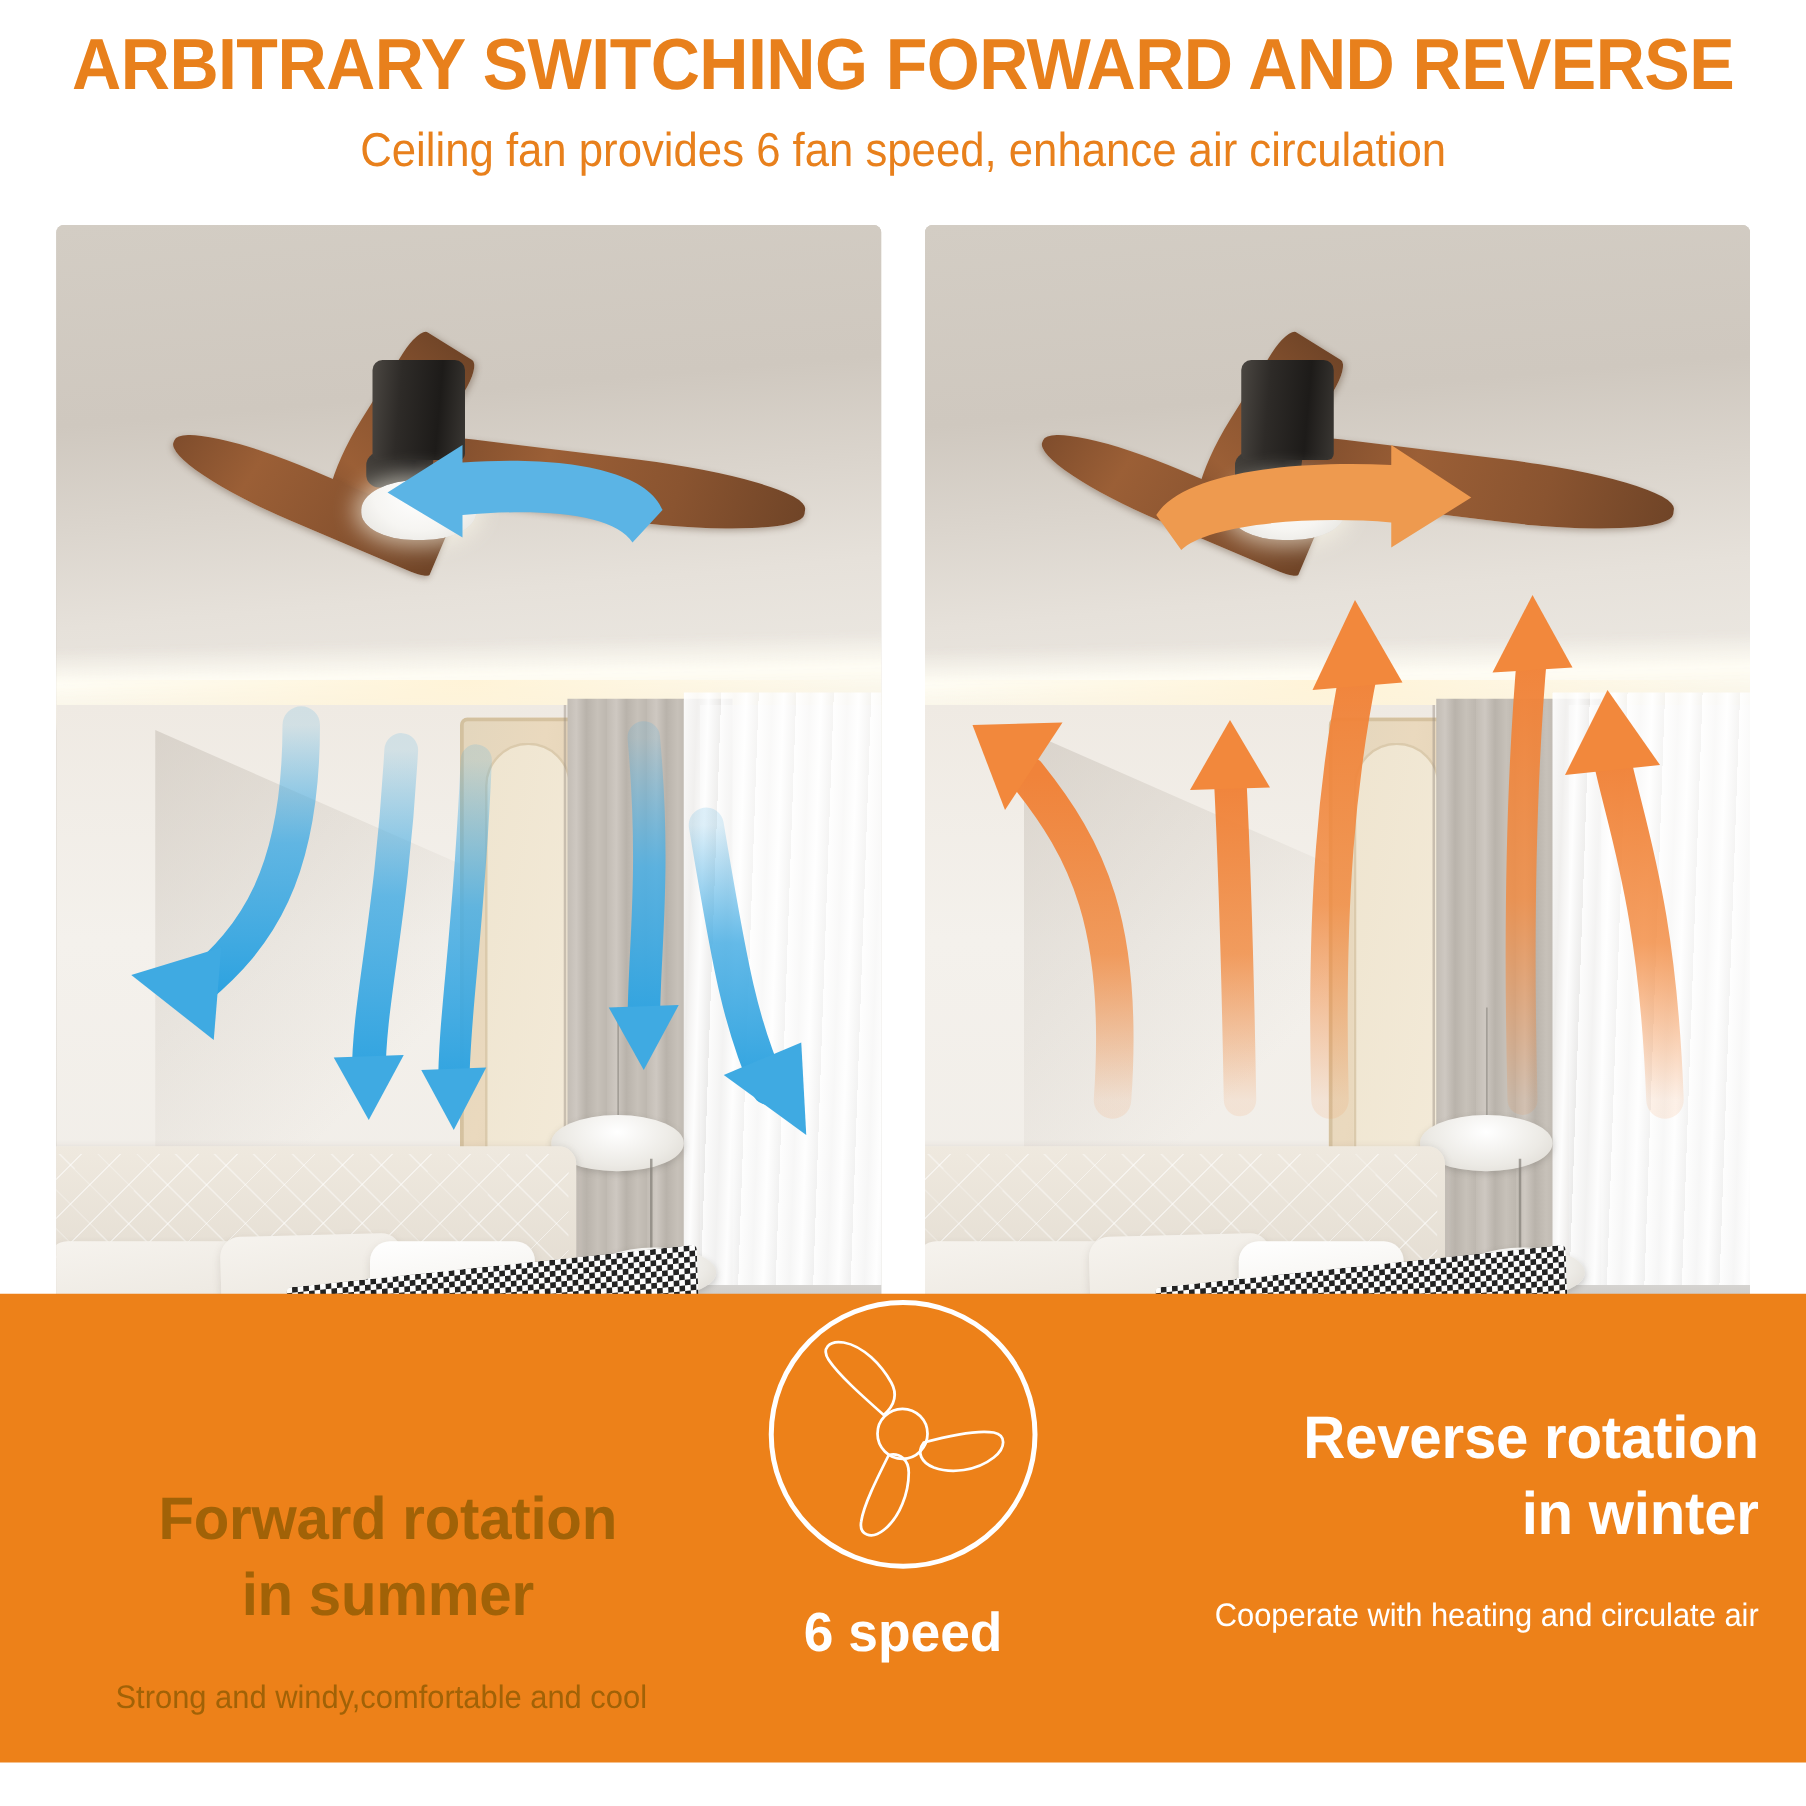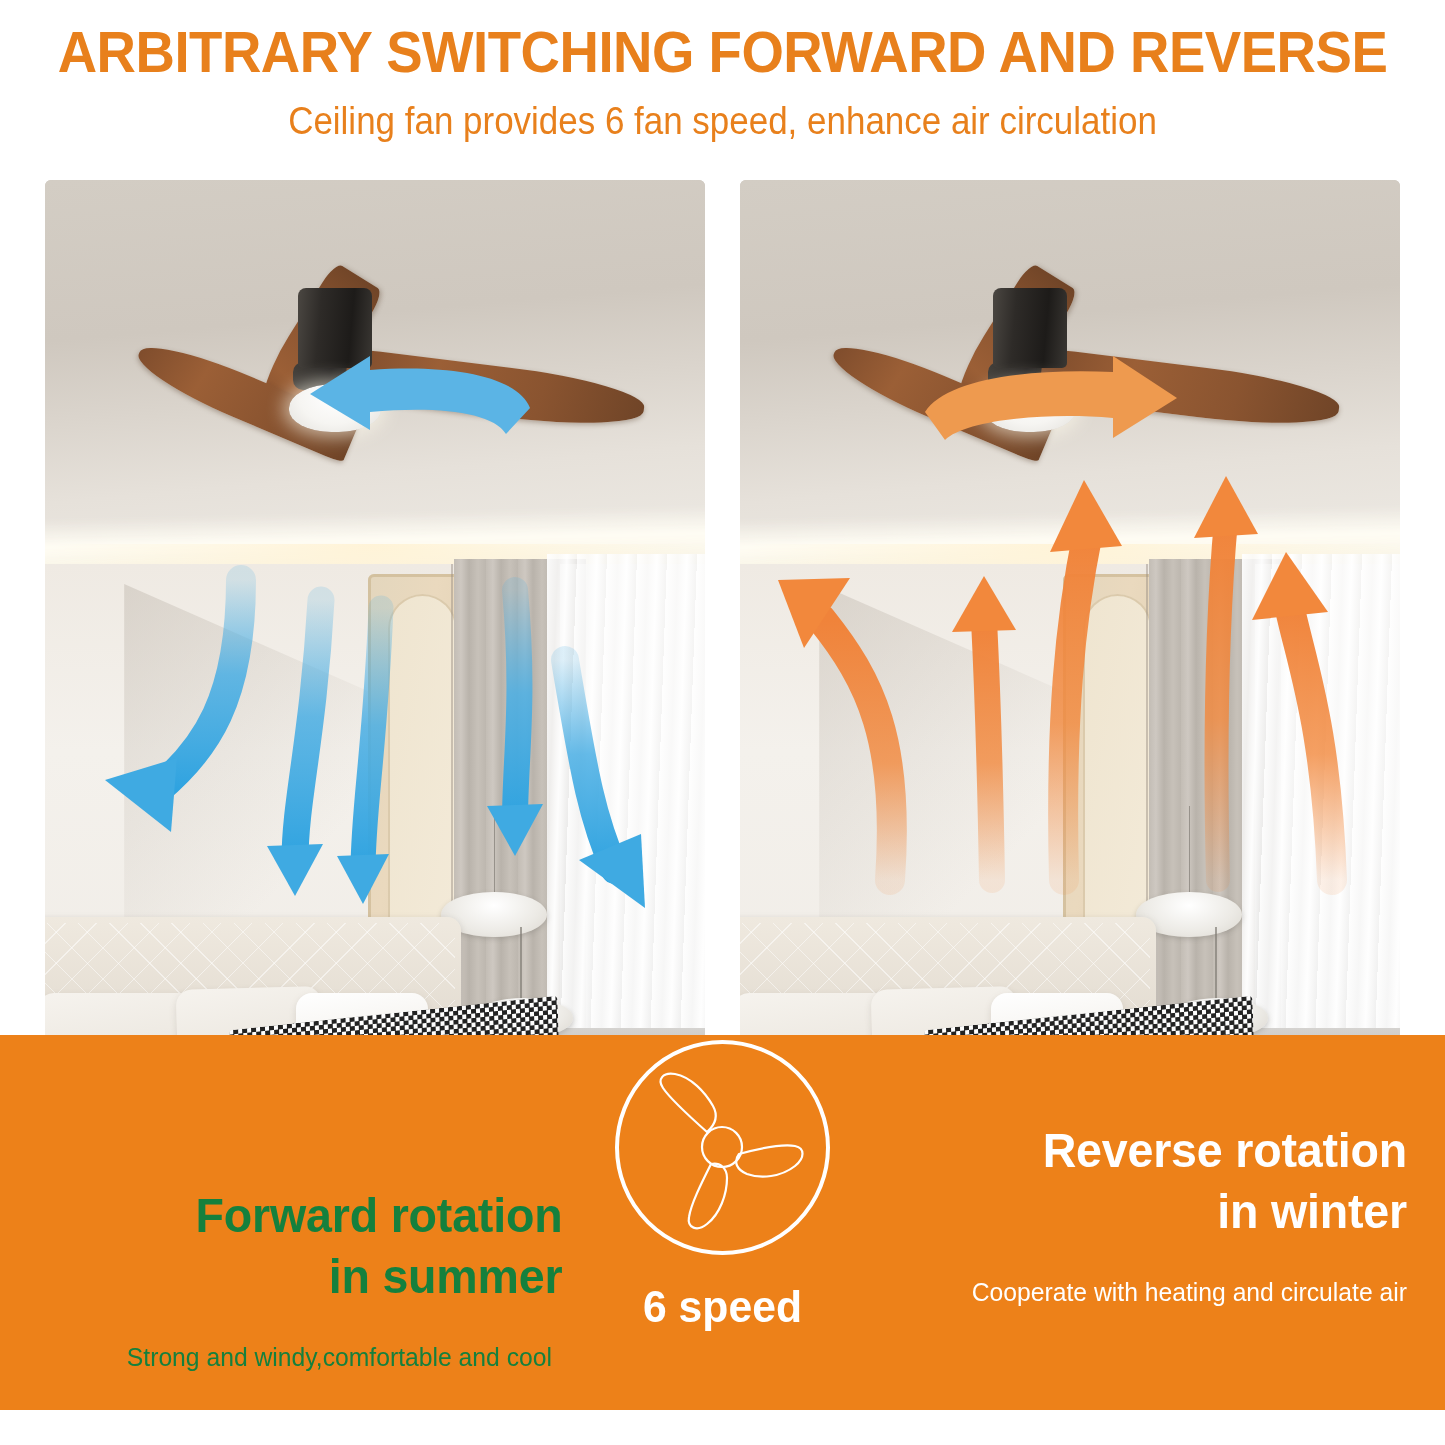--- a/index.html
+++ b/index.html
@@ -269,21 +269,21 @@
   .airflow { position:absolute; inset:0; pointer-events:none; }
 
   
   .banner {
     position:absolute; left:0; top:1035px;
     width:100%; height:375px;
     background:#ED8119;
   }
   .banner-col-left {
     position:absolute; left:58px; top:1185px; width:520px;
-    color:#15803d; text-align:right;
+    color:#a16207; text-align:center;
   }
   .banner-col-right {
     position:absolute; right:38px; top:1120px; width:520px;
     color:#ffffff; text-align:right;
   }
   .big-line {
     font-family:"Liberation Sans Narrow","Liberation Sans",sans-serif;
     font-weight:700;
     font-size:48px;
     line-height:1.28;

